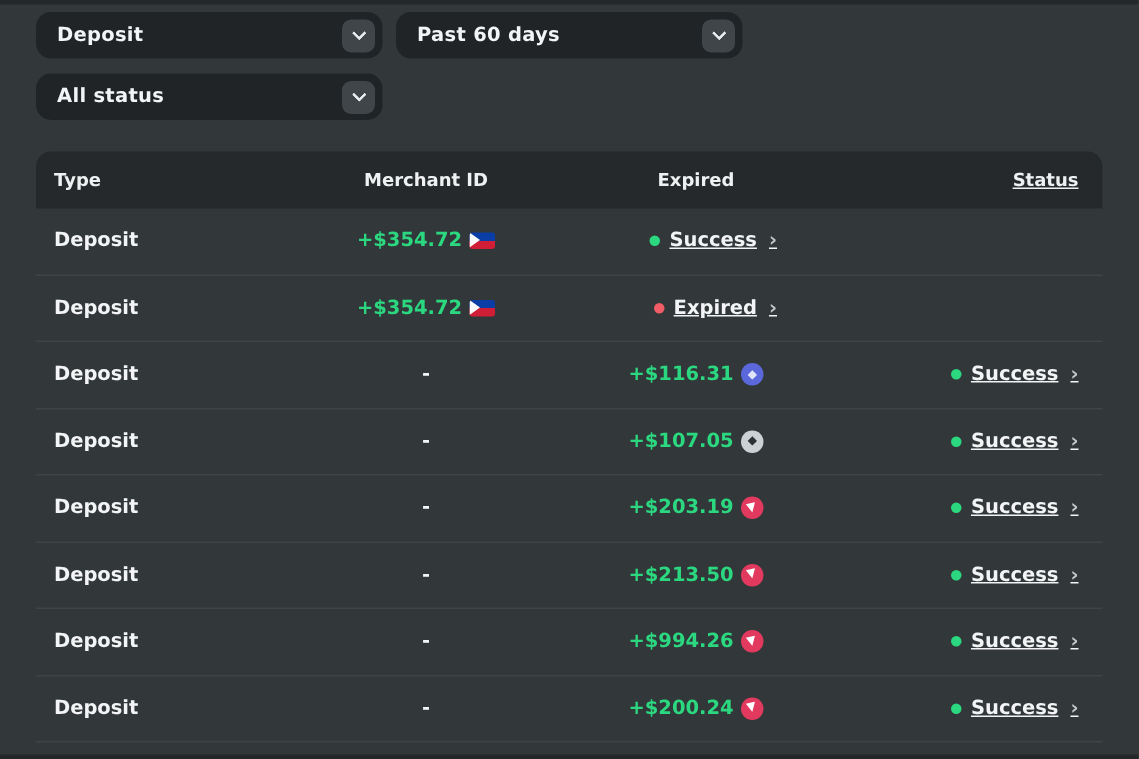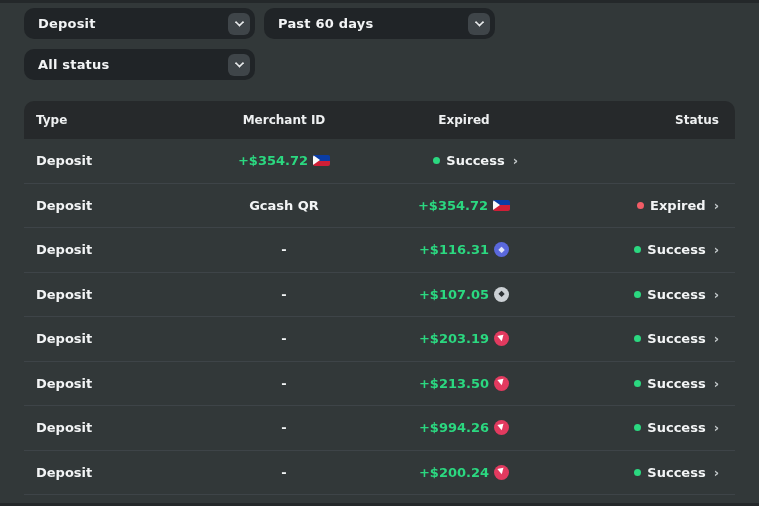--- a/index.html
+++ b/index.html
@@ -48,21 +48,21 @@
     font-size:12px;color:#eef0f1;
   }
   .trow{
     height:44.5px;border-bottom:1px solid var(--divider);
     display:grid;grid-template-columns:150px 220px 140px 1fr;align-items:center;
     font-size:13px;cursor:pointer;
   }
   .cell-type{padding-left:12px;text-align:left;}
   .cell-merchant{text-align:center;}
   .cell-amount{display:flex;align-items:center;justify-content:center;gap:5px;}
-  .cell-status{display:flex;align-items:center;justify-content:flex-end;gap:6px;padding-right:16px;}
+  .cell-status{display:flex;align-items:center;justify-content:flex-end;gap:6px;padding-right:16px;text-decoration:underline;}
   .amount-text{color:var(--amount_green);}
   .dot{width:7px;height:7px;border-radius:50%;flex:0 0 auto;}
   .dot.success{background:var(--success_green);}
   .dot.expired{background:var(--expired_red);}
   .row-chev{color:#c3c8ca;font-size:13px;margin-left:2px;line-height:1;}
 
   
   .ic-flag{
     width:17px;height:11px;border-radius:2px;position:relative;overflow:hidden;flex:0 0 auto;
     background:linear-gradient(var(--flag_blue) 0 50%, var(--flag_red) 50% 100%);
@@ -126,21 +126,20 @@
           <span class="ic-flag"></span>
         </div>
         <div class="cell-status">
           <span class="dot success"></span>
           <span>Success</span>
           <span class="row-chev">›</span>
         </div>
       </div>
       <div class="trow">
         <div class="cell-type">Deposit</div>
-        <div class="cell-merchant">Gcash QR</div>
         <div class="cell-amount">
           <span class="amount-text">+$354.72</span>
           <span class="ic-flag"></span>
         </div>
         <div class="cell-status">
           <span class="dot expired"></span>
           <span>Expired</span>
           <span class="row-chev">›</span>
         </div>
       </div>

